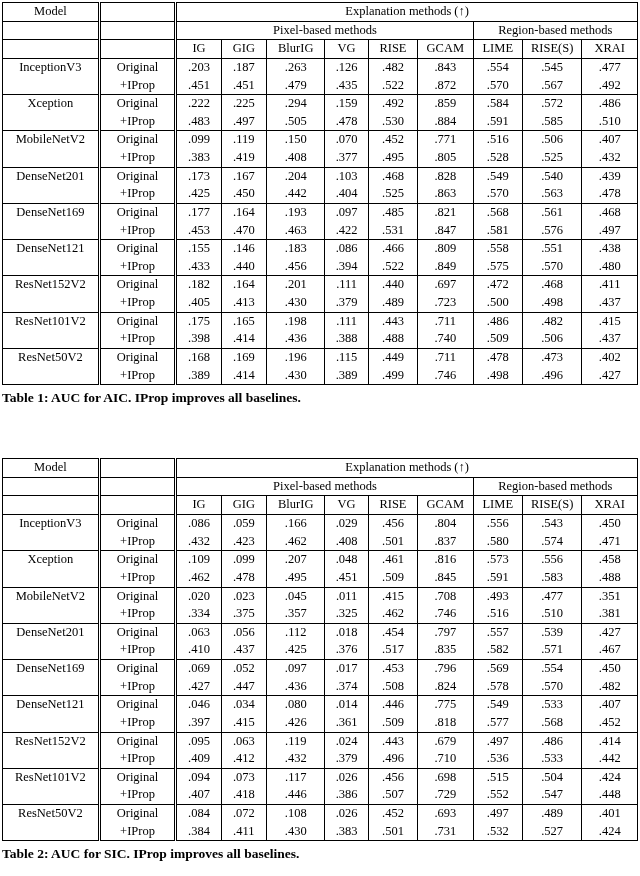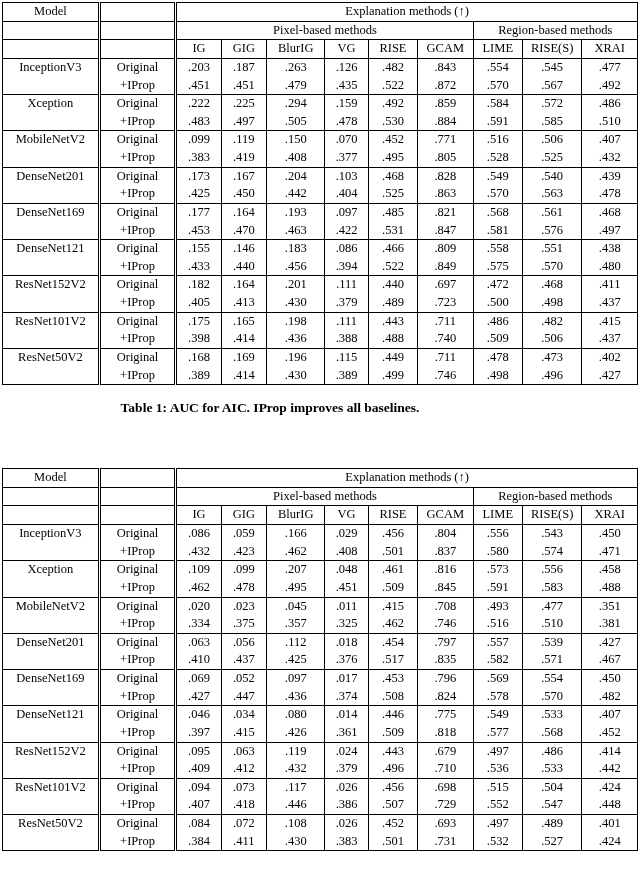--- a/index.html
+++ b/index.html
@@ -34,24 +34,23 @@
     font-weight: normal;
   }
   tr.hline th, tr.hline td { border-top: 1px solid #000; }
   .c-model, .c-variant { border-right: 3px double #000 !important; }
   .bold-h { font-weight: bold; }
   .bold { font-weight: bold; }
   .model-name {
     vertical-align: top;
   }
   .caption {
-    text-align: center;
     font-weight: bold;
     font-size: 13.5px;
-    margin-top: 15px;
+    margin-top: 5px;
   }
 </style>
 </head>
 <body>
 
 <div class="page">
 
   <section class="table-block">
     <table class="tbl">
       <colgroup>
@@ -586,15 +585,16 @@
             <td class="num bold">.430</td>
             <td class="num bold">.383</td>
             <td class="num bold">.501</td>
             <td class="num bold">.731</td>
             <td class="num bold">.532</td>
             <td class="num bold">.527</td>
             <td class="num bold">.424</td>
           </tr>
         </tbody>
       </table>
+    <div class="caption">Table 2: AUC for SIC. IProp improves all baselines.</div>
   </section>
 
 </div>
 
 </body></html>

